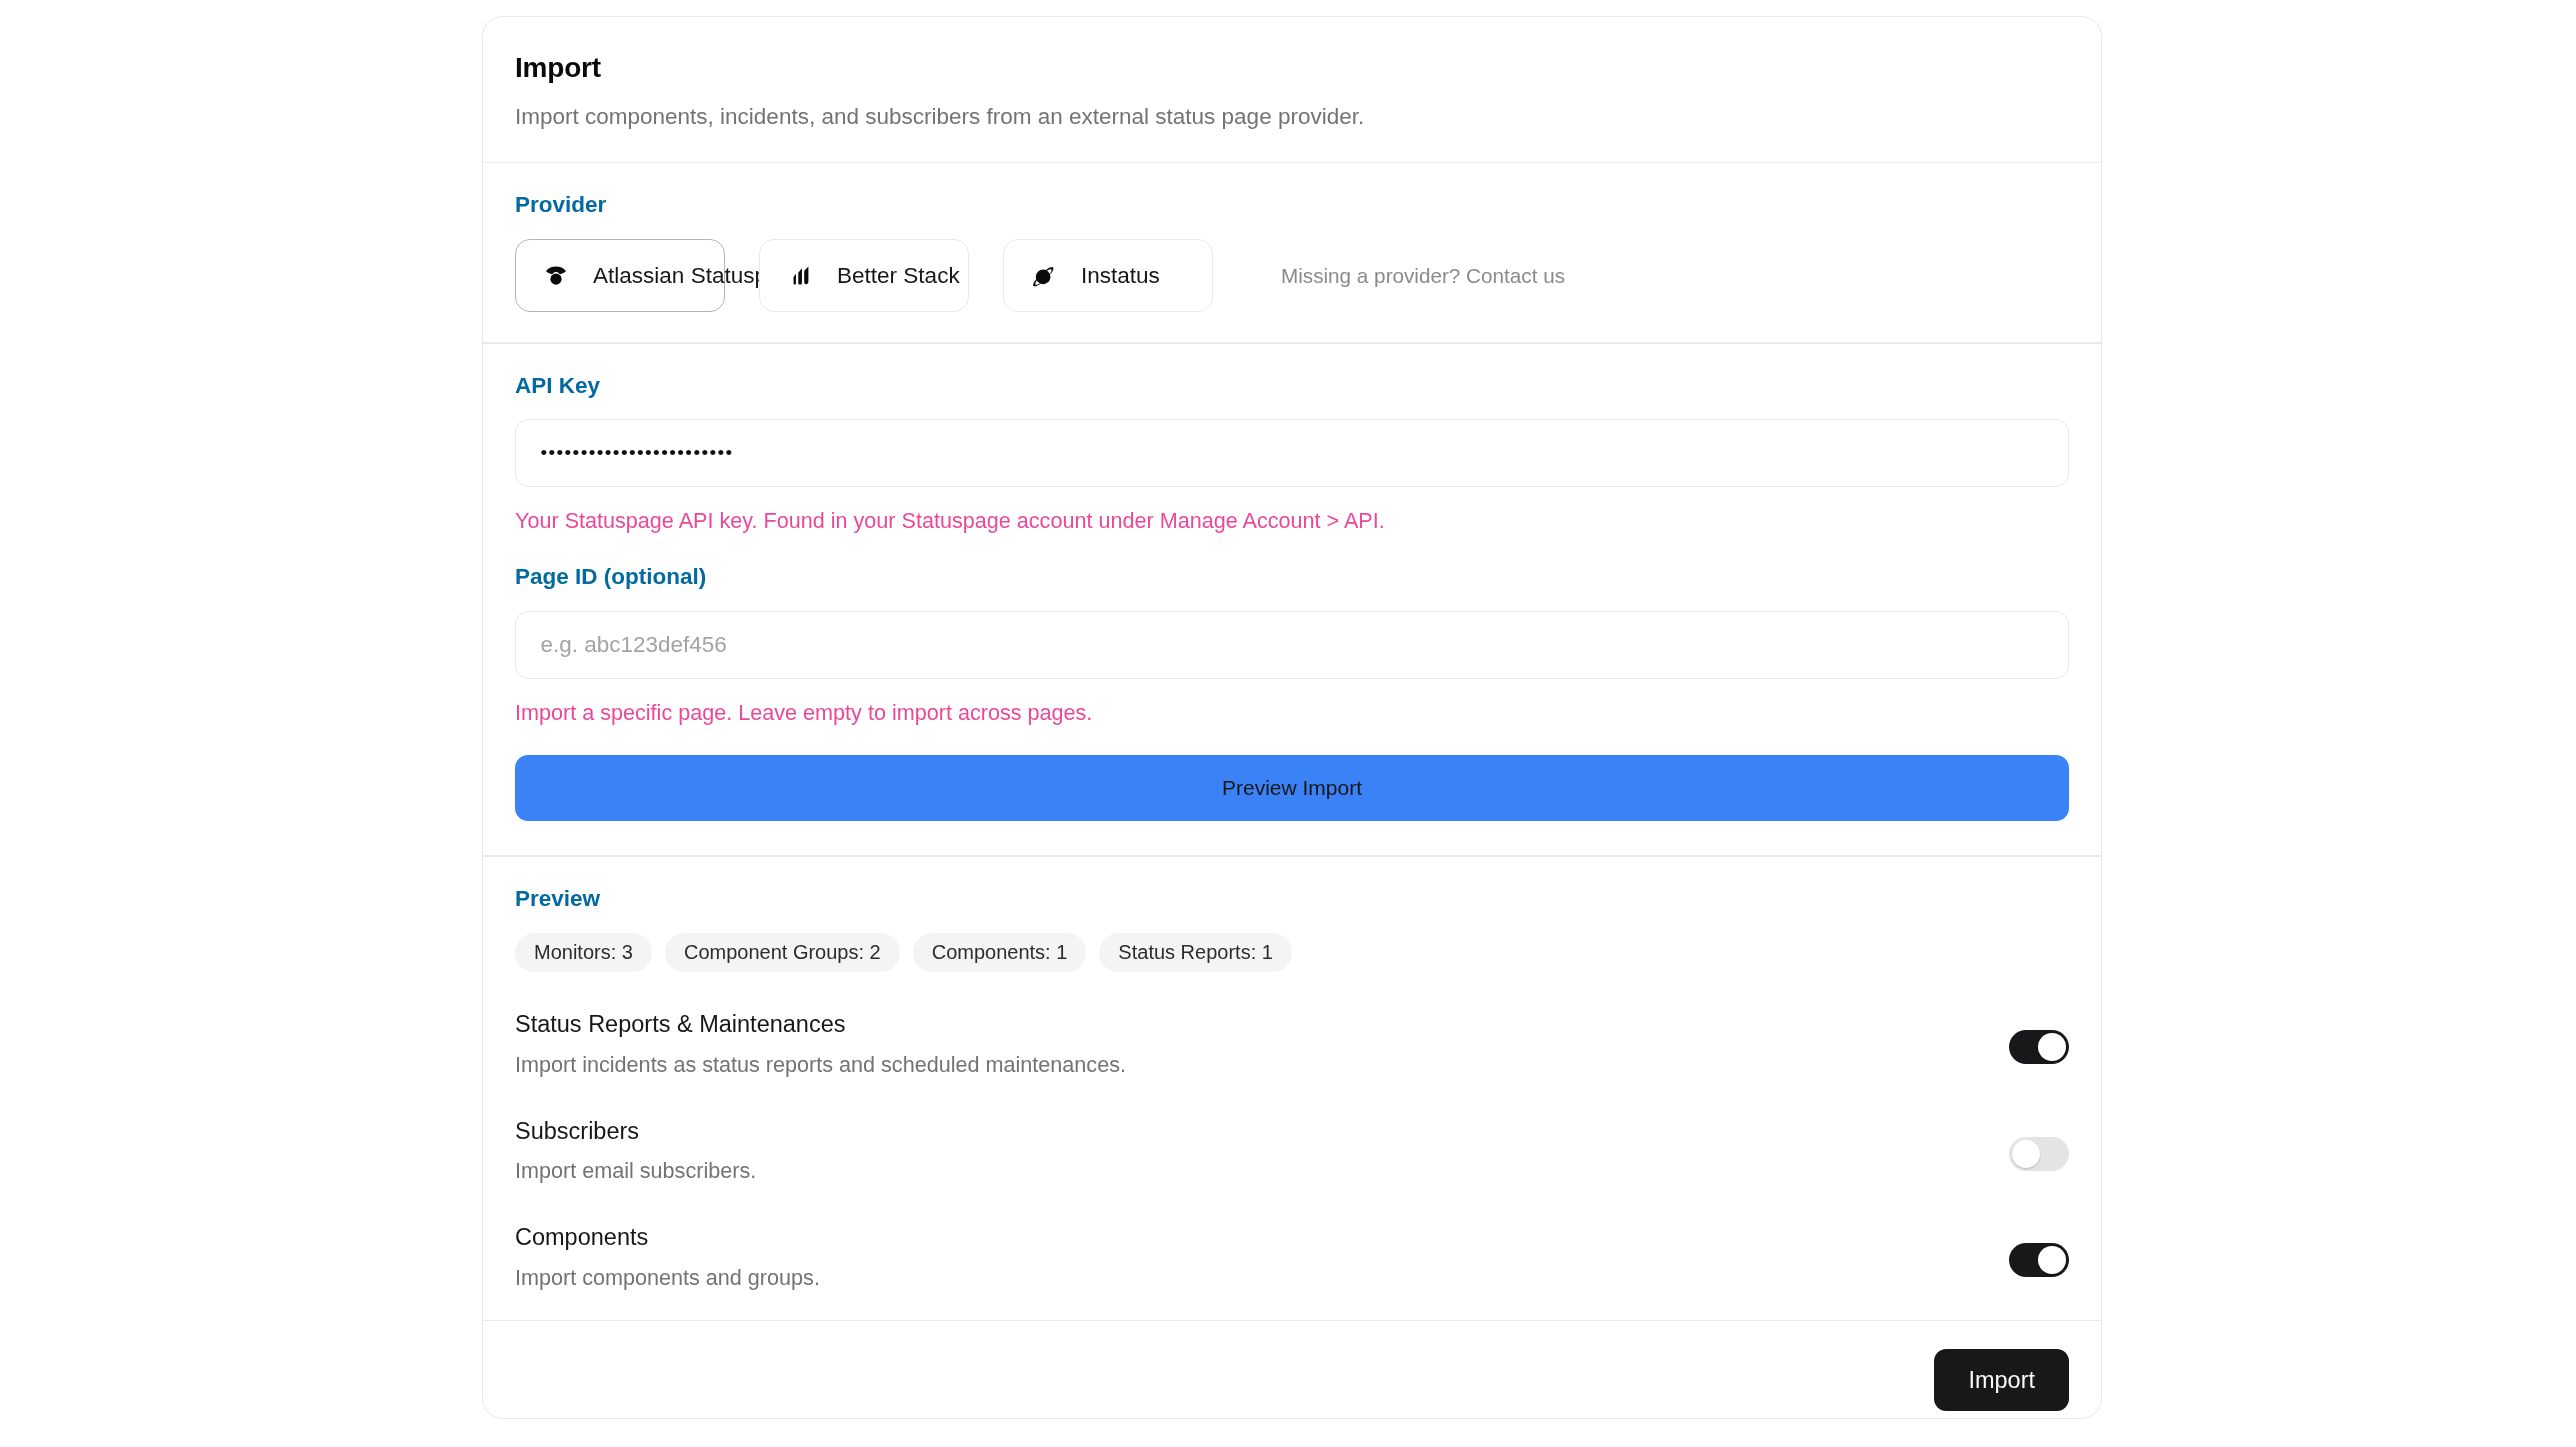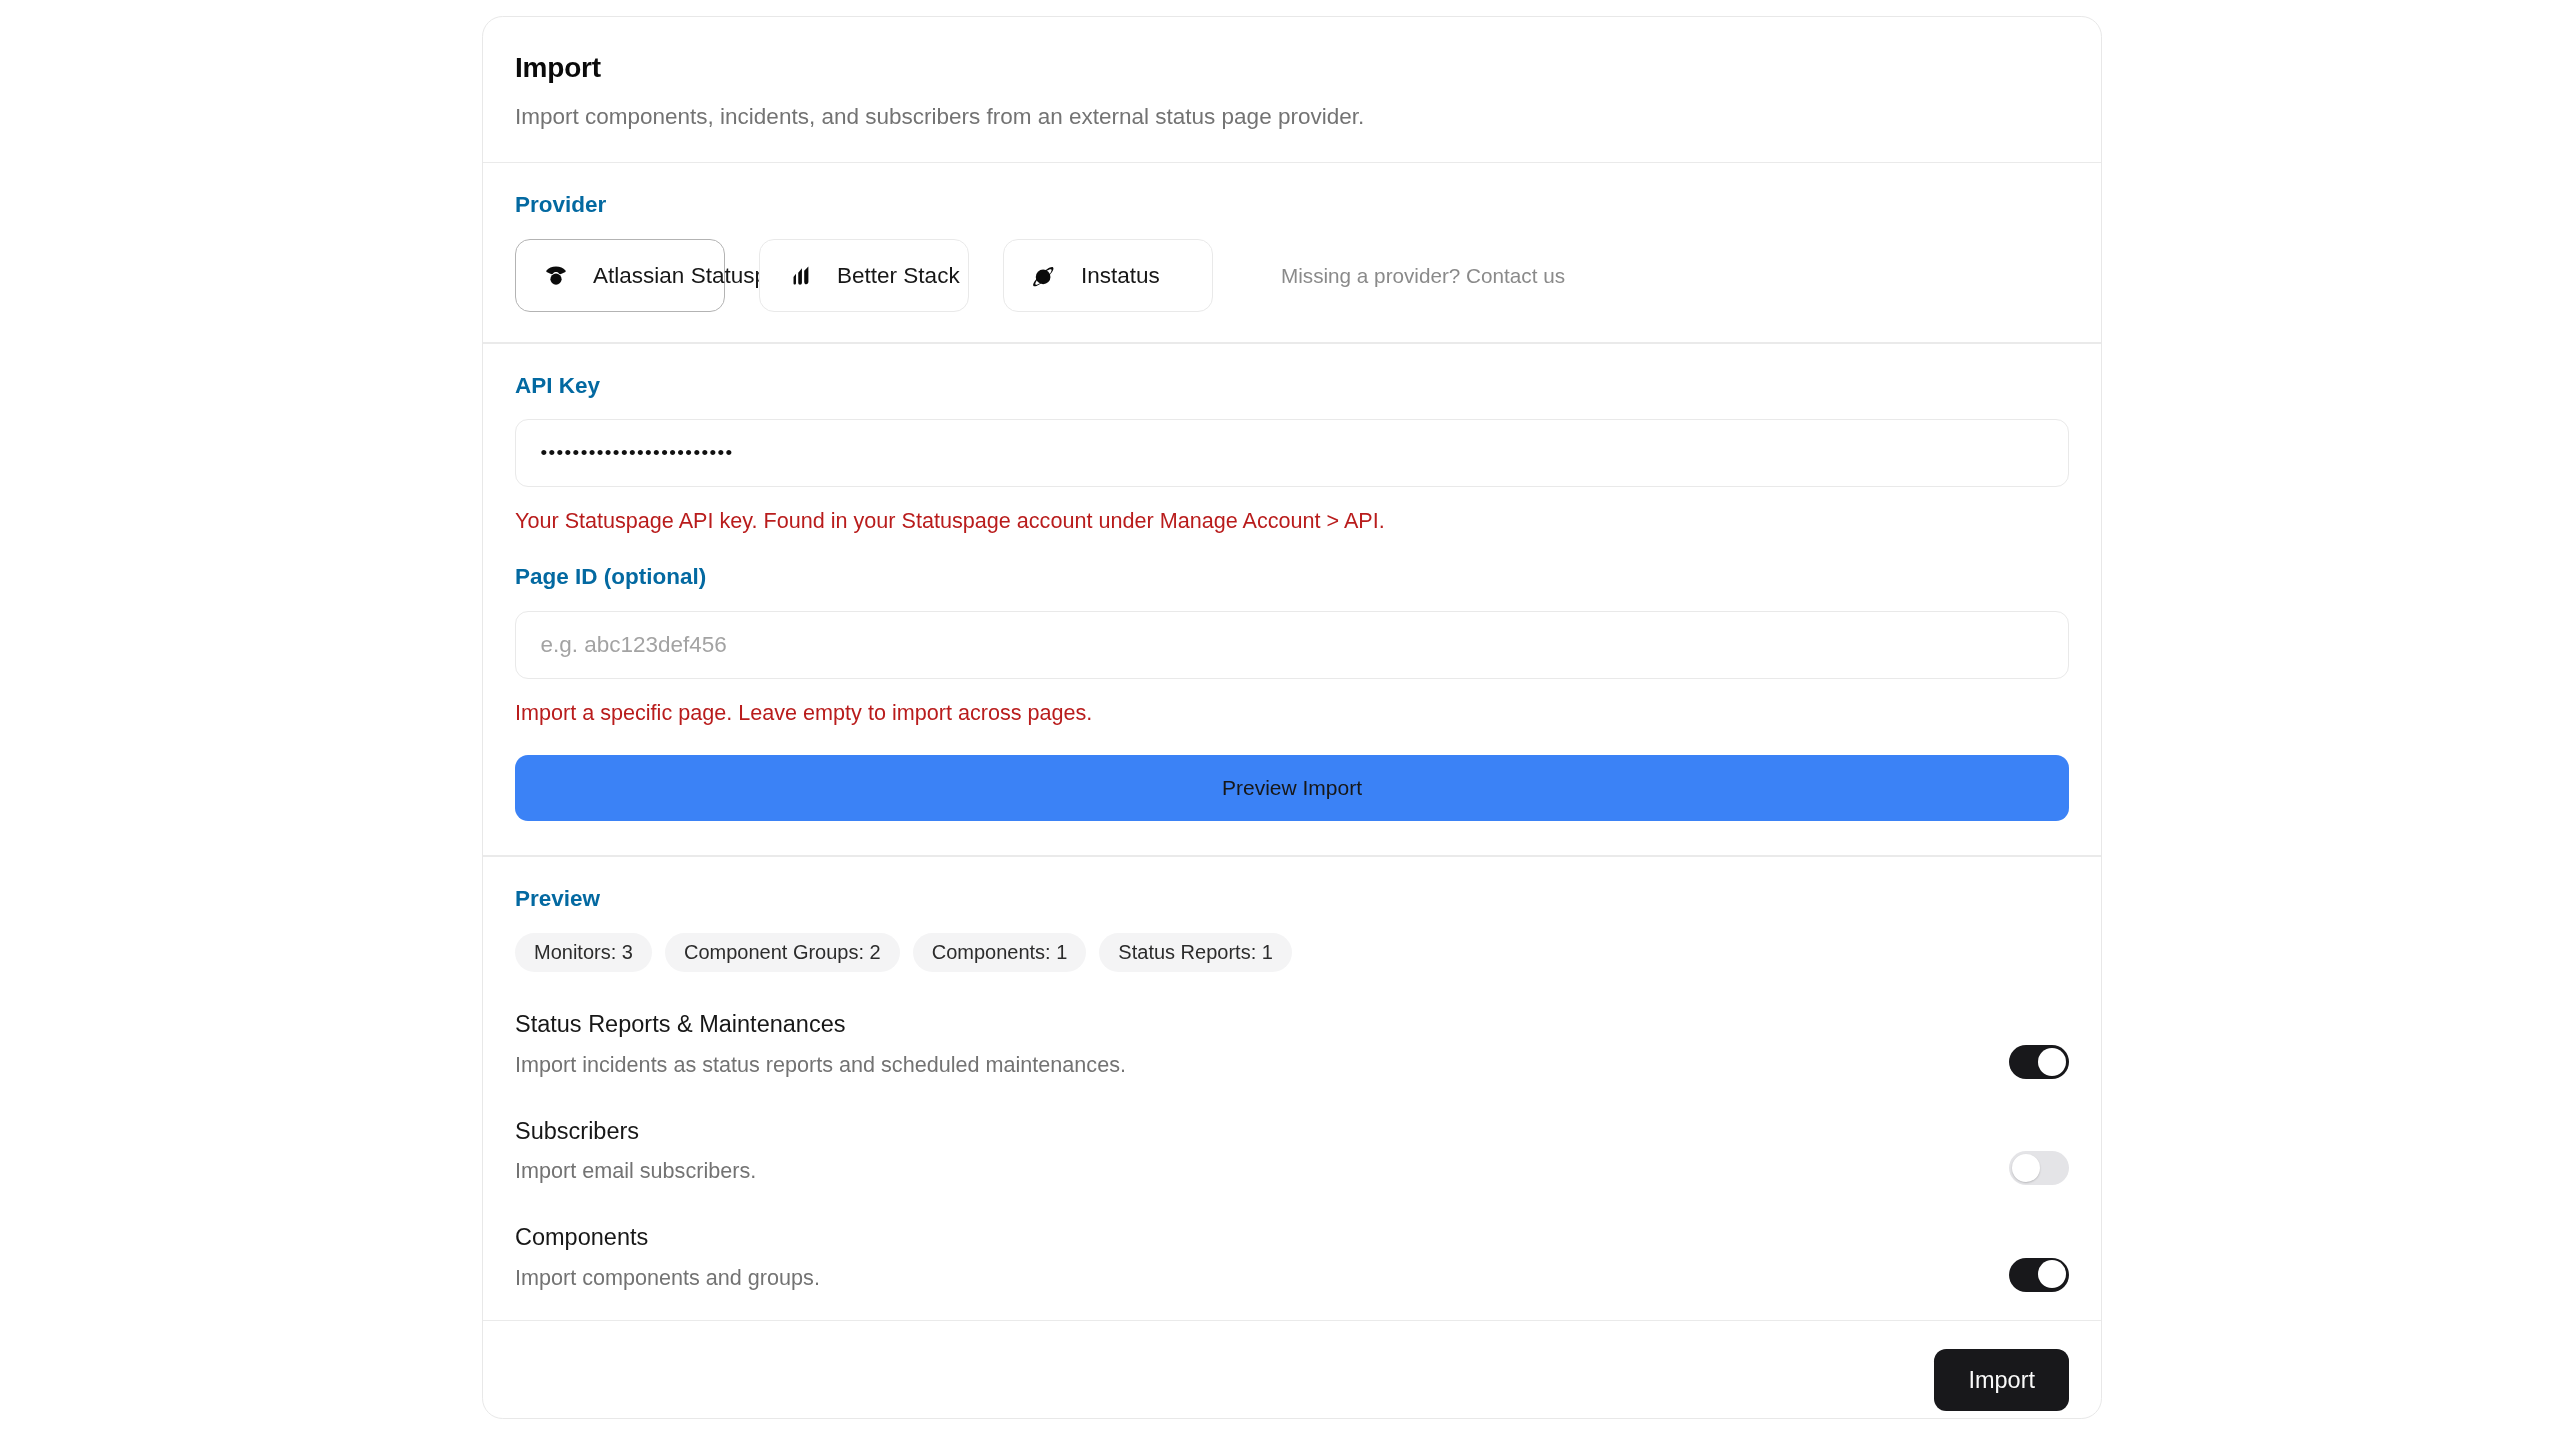--- a/index.html
+++ b/index.html
@@ -134,21 +134,21 @@
     display: flex;
     align-items: center;
     letter-spacing: 1.4px;
     font-size: 19px;
     color: #111;
   }
 
   .help-text {
     margin-top: 19px;
     font-size: 21.6px;
-    color: #b91c1c;
+    color: #ec4899;
     line-height: 1.35;
   }
 
   .spacer-24 { height: 28px; }
 
   .preview-import-btn {
     margin-top: 28px;
     width: 100%;
     height: 66px;
     background: #3b82f6;
@@ -173,21 +173,21 @@
     background: #f4f4f5;
     border-radius: 938px;
     padding: 8.4px 19px;
     font-size: 20px;
     color: #2c2c2c;
     white-space: nowrap;
   }
 
   .toggle-row {
     display: flex;
-    align-items: flex-end;
+    align-items: center;
     justify-content: space-between;
     margin-top: 38px;
   }
   .toggle-row:first-of-type { margin-top: 41px; }
   .tr-text { max-width: 1314px; }
   .tr-title {
     font-size: 23.5px;
     color: #171717;
     line-height: 1.2;
   }

